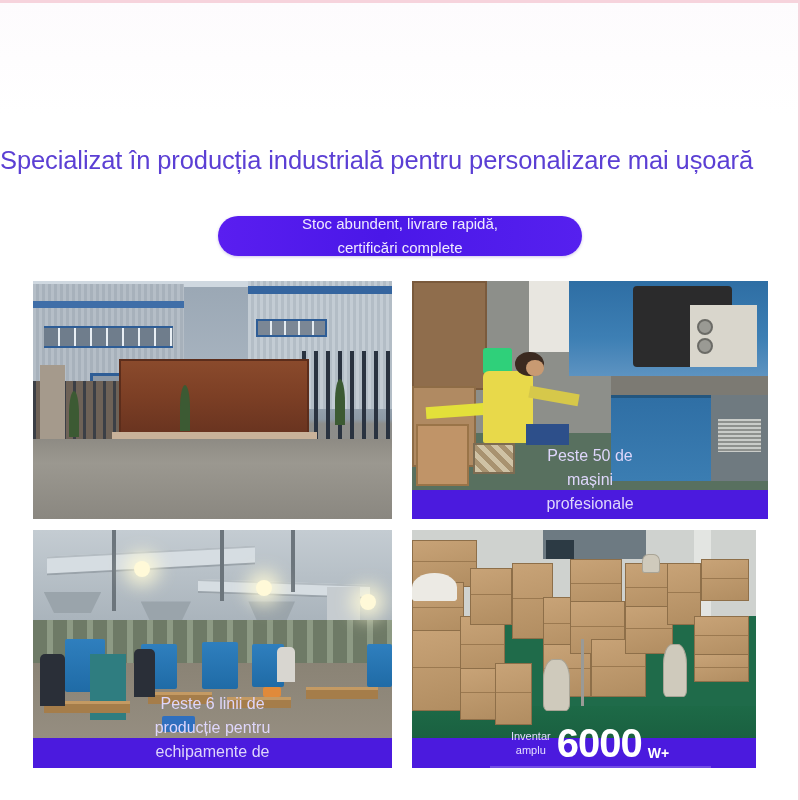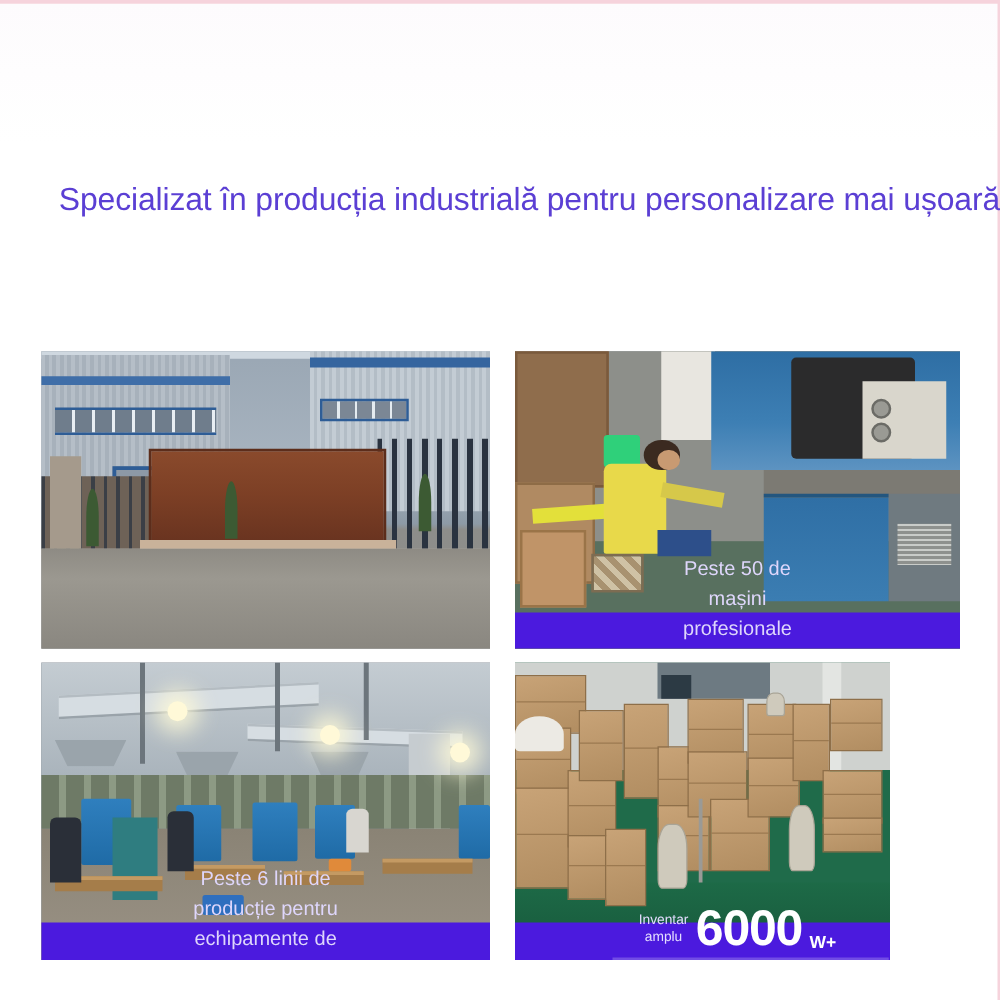--- a/index.html
+++ b/index.html
@@ -31,21 +31,21 @@
     position: absolute;
     left: 0; top: 0;
     width: 800px; height: 800px;
   }
 
   
   .headline {
     position: absolute;
     left: 0; top: 143px;
     width: 800px;
-    text-align: right;
+    text-align: left;
     font-size: 25.5px;
     line-height: 34px;
     font-weight: 400;
     color: #5b3fd4;
     letter-spacing: -0.1px;
     white-space: nowrap;
   }
 
   
   .badge {
@@ -70,21 +70,21 @@
 
   
   .card {
     position: absolute;
     overflow: hidden;
     background: #b9bcc0;
   }
   .card.tl { left: 33px;  top: 281px; width: 359px; height: 238px; }
   .card.tr { left: 412px; top: 281px; width: 356px; height: 238px; }
   .card.bl { left: 33px;  top: 530px; width: 359px; height: 238px; }
-  .card.br { left: 412px; top: 530px; width: 300px; height: 238px; }
+  .card.br { left: 412px; top: 530px; width: 344px; height: 238px; }
 
   .photo {
     position: absolute;
     left: 0; top: 0; right: 0; bottom: 0;
   }
 
   
   .p1 { background: linear-gradient(180deg,#9aa7b4 0%, #a8b4c0 40%, #8d9aa6 58%, #8d8d8a 60%, #8e8e8c 100%); }
   .p1 .sky      { position:absolute; left:0; top:0; width:100%; height:6px; background:#cfd8e0; }
   .p1 .bldgL    { position:absolute; left:0; top:3px; width:42%; height:118px;
@@ -303,20 +303,24 @@
 </style>
 </head>
 <body>
 
 <div class="page-frame"></div>
 
 <div class="stage">
 
   <h1 class="headline">Specializat în producția industrială pentru personalizare mai ușoară</h1>
 
+  <div class="badge">
+    <div class="badge-text">Stoc abundent, livrare rapidă,
+certificări complete</div>
+  </div>
 
   <div class="card tl">
     <div class="photo p1">
       <div class="sky"></div>
       <div class="bldgL"></div>
         <div class="bldgLroof"></div>
       <div class="bldgR"></div>
         <div class="bldgRroof"></div>
       <div class="winRow"></div>
         <div class="winRow2"></div>

